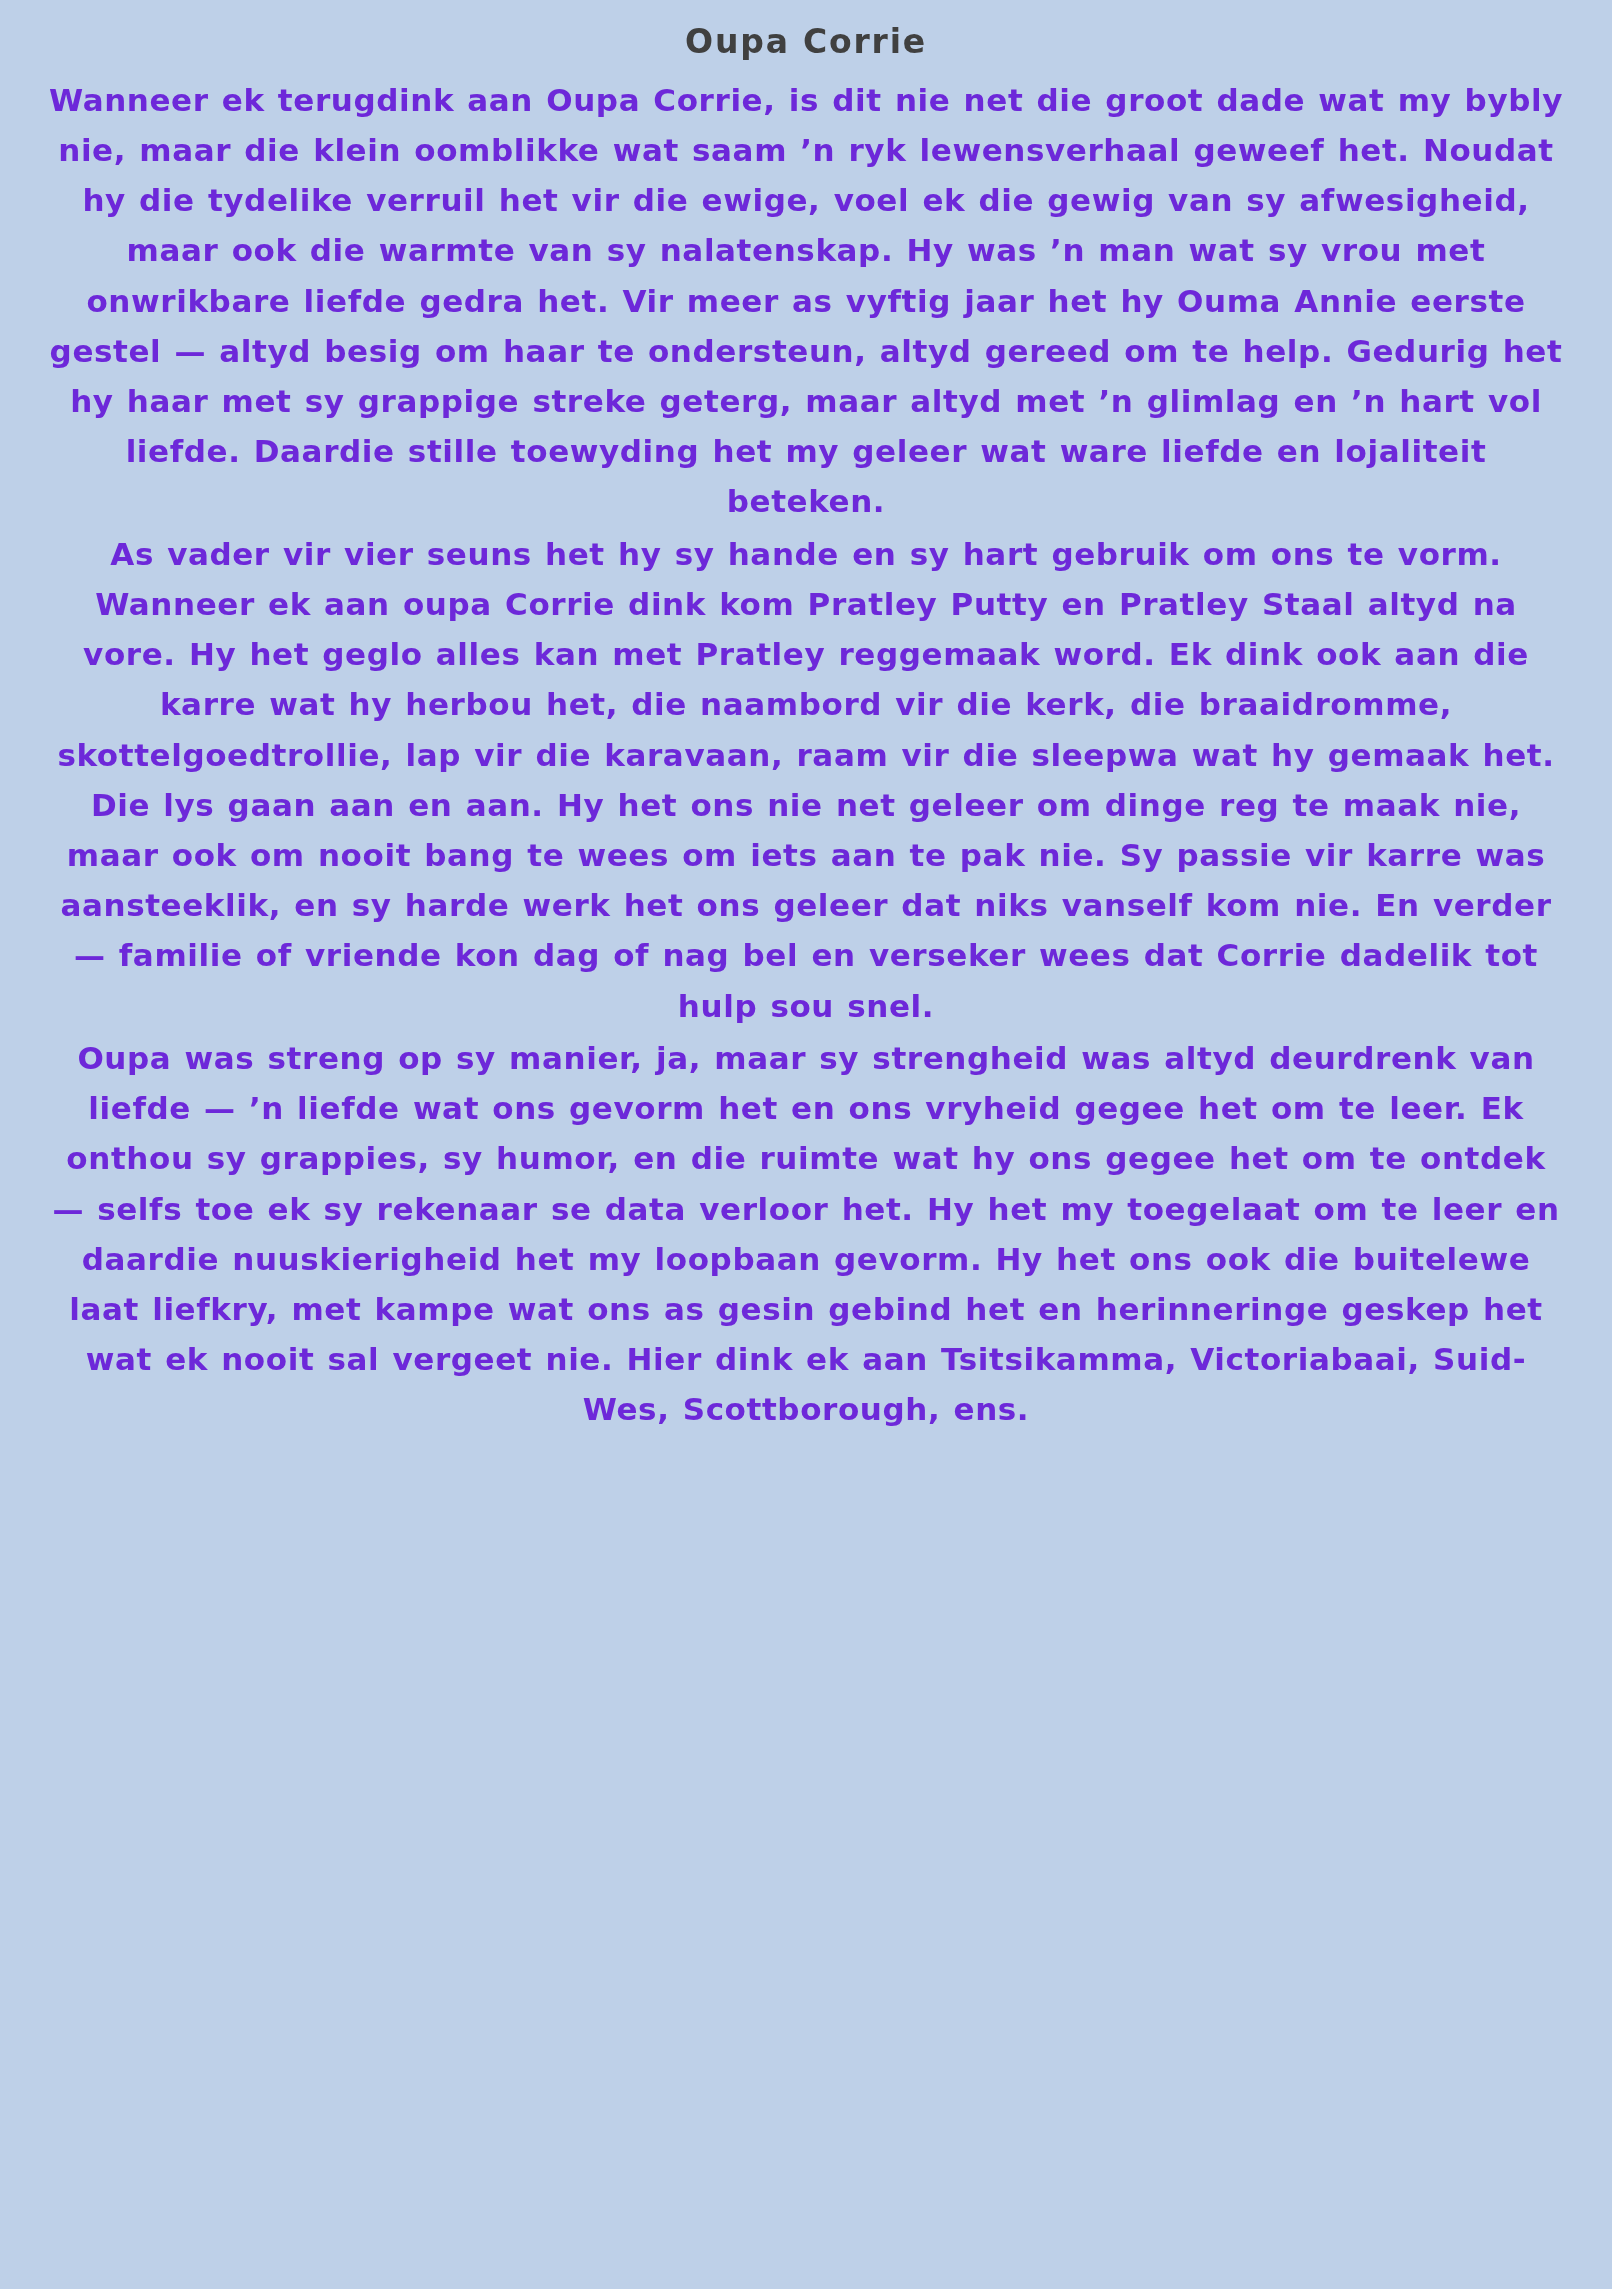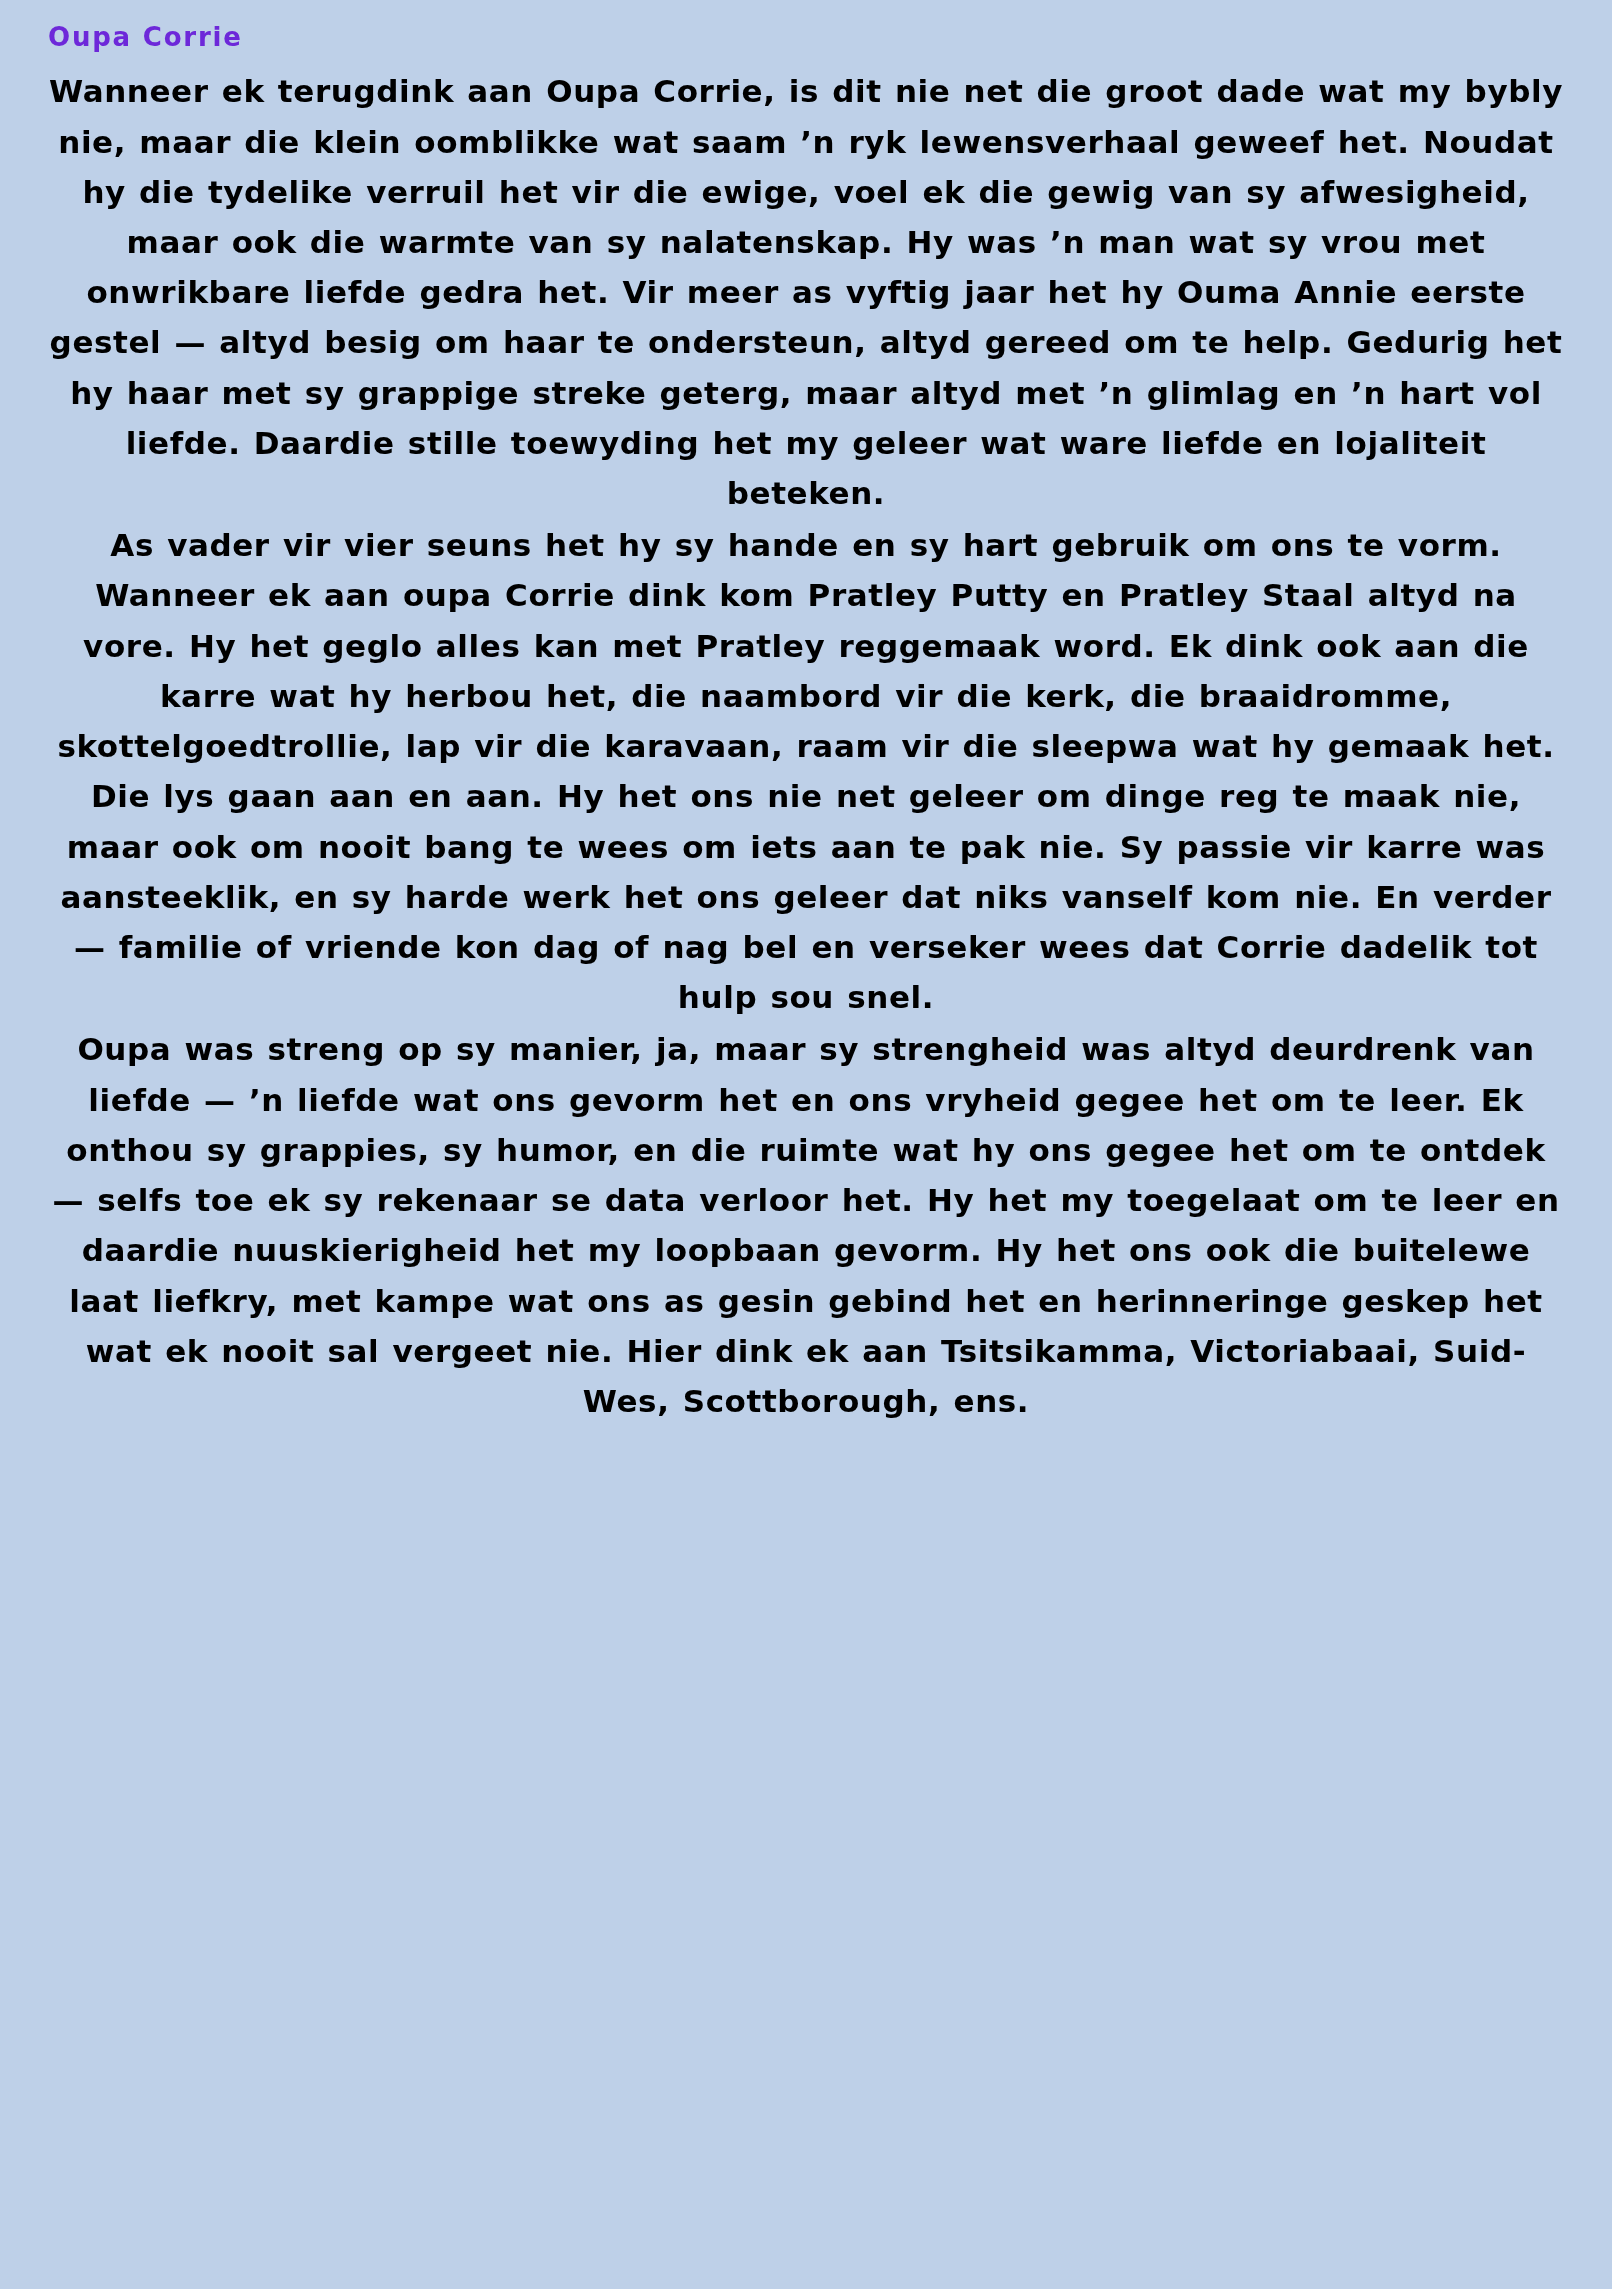--- a/index.html
+++ b/index.html
@@ -13,38 +13,38 @@
     font-family: "DejaVu Sans", sans-serif;
   }
   .page {
     width: 1612px;
     min-height: 2290px;
     background: #bed0e8;
     box-sizing: border-box;
     padding: 16.6px 48px 37px 48px;
   }
   .doc-title {
-    text-align: left;
+    text-align: center;
     font-family: "DejaVu Sans", sans-serif;
     font-weight: bold;
-    font-size: 26px;
+    font-size: 33px;
     letter-spacing: 1.8px;
-    color: #6d28d9;
+    color: #404040;
     margin: 5.5px 0 13px 0;
     line-height: 1.2;
   }
   .doc-body p {
     margin: 0 0 0 0;
     text-align: center;
     font-family: "DejaVu Sans", sans-serif;
     font-weight: bold;
     font-size: 31px;
     line-height: 1.62;
     letter-spacing: 0.6px;
-    color: #000000;
+    color: #6d28d9;
     word-spacing: 1.8px;
   }
   .doc-body p + p {
     margin-top: 2px;
   }
 </style>
 </head>
 <body>
 
 <div class="page">

